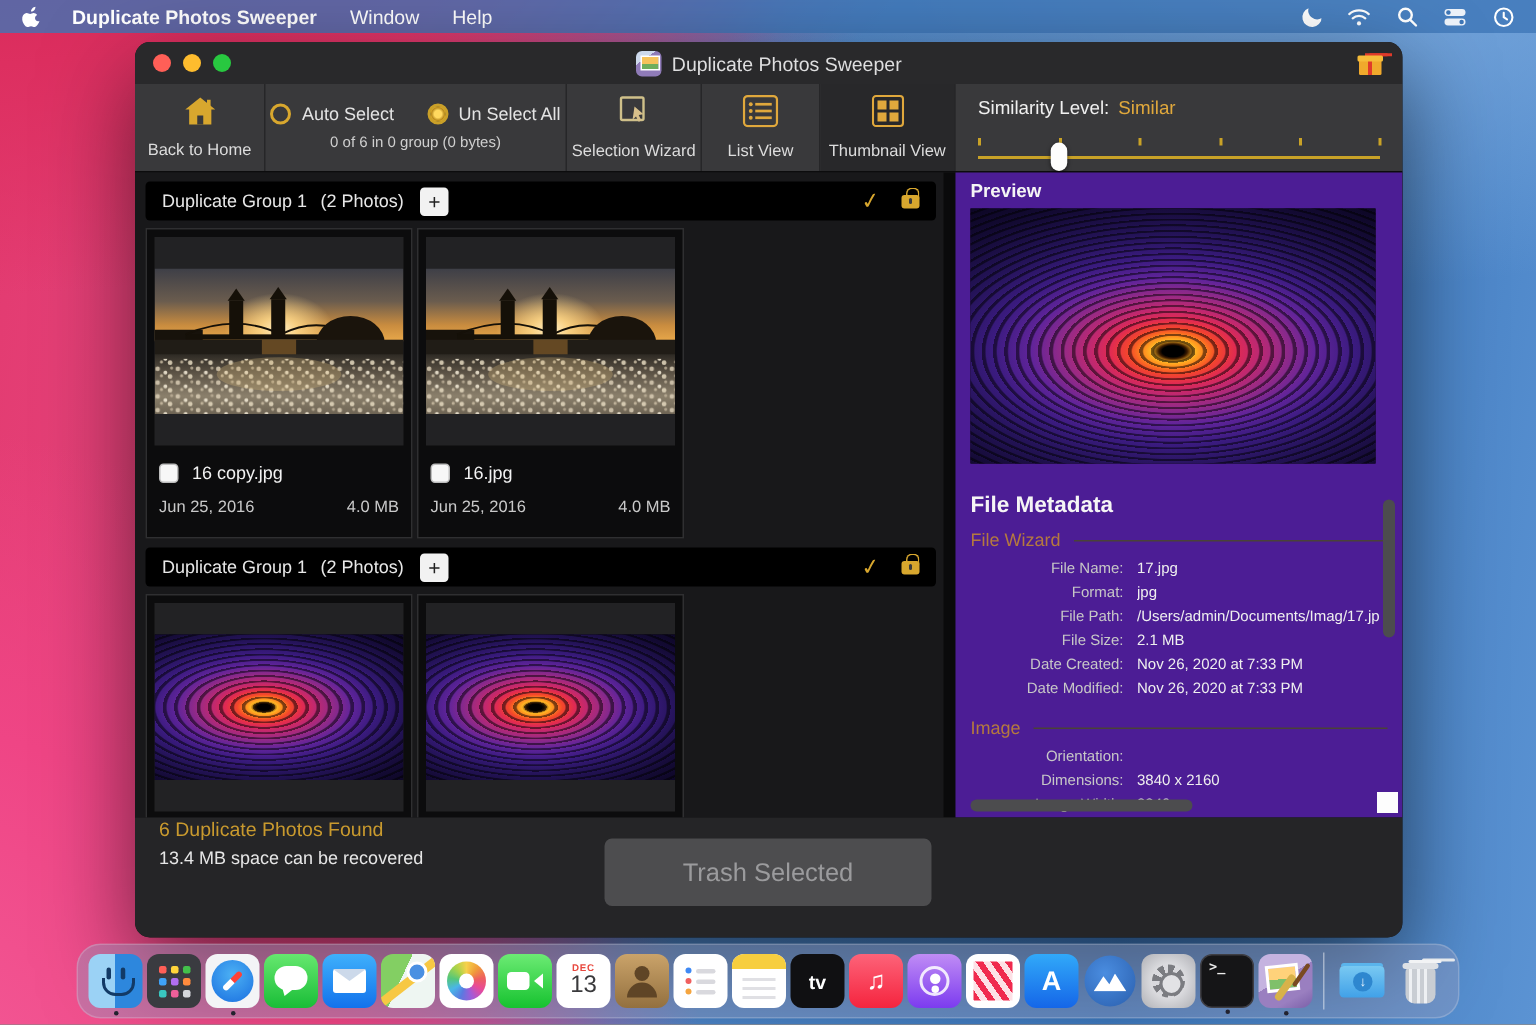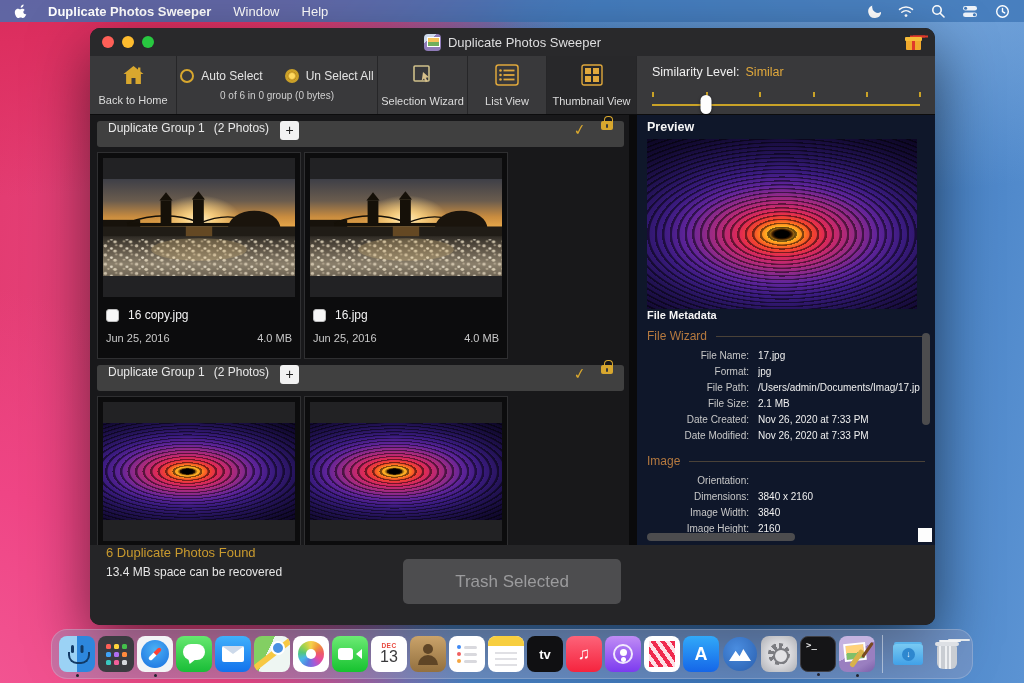--- a/index.html
+++ b/index.html
@@ -53,45 +53,45 @@
   .sim-row1{display:flex;gap:6px;font-size:12.5px;color:#f0f0f0}
   .sim-val{color:#e0a83c}
   .slider{position:relative;margin-top:17px;height:18px}
   .slider .track{position:absolute;left:0;right:0;top:8px;height:2px;background:#c9a227}
   .slider .tick{position:absolute;top:-4px;width:2px;height:5px;background:#c9a227}
   .slider .thumb{position:absolute;top:-1px;width:11px;height:19px;border-radius:5.5px;background:#fdfdfd;
     box-shadow:0 1px 3px rgba(0,0,0,.6);transform:translateX(-50%)}
   
   .content{flex:1;display:flex;min-height:0;background:#0a0a0b}
   .listpane{width:547px;background:#18181a;padding:6px 5px 0 7px;overflow:hidden;border-right:8px solid #0a0a0b}
-  .gheader{height:26px;background:#404040;border-radius:3px;display:flex;padding:0 11px;color:#e8e8e8;font-size:12px;margin-bottom:5px}
+  .gheader{height:26px;background:#000000;border-radius:3px;display:flex;align-items:center;padding:0 11px;color:#e8e8e8;font-size:12px;margin-bottom:5px}
   .gheader .cnt{margin-left:9px}
   .plusbtn{width:19px;height:19px;background:#f2f2f2;border:none;border-radius:3px;margin-left:11px;color:#222;font-size:14px;line-height:17px;text-align:center;padding:0}
   .gheader .sp{flex:1}
   .gcheck{color:#d8a72e;font-size:15px;font-weight:700;transform:rotate(-8deg)}
   .lock{width:12px;height:9px;border-radius:2px;background:#d8a72e;position:relative;margin-left:14px}
   .lock::before{content:"";position:absolute;left:2.5px;top:-5px;width:7px;height:7px;border:1.5px solid #d8a72e;border-bottom:none;border-radius:4px 4px 0 0}
   .lock::after{content:"";position:absolute;left:5px;top:2.5px;width:2px;height:4px;background:#3a3a3c;border-radius:1px}
   .prow{display:flex;gap:3px;margin-bottom:6px}
-  .cell{width:204px;height:207px;background:#0c0c0d;border:1px solid #2f2f31;padding:5px;display:flex;flex-direction:column;flex:none}
+  .cell{width:178px;height:207px;background:#0c0c0d;border:1px solid #2f2f31;padding:5px;display:flex;flex-direction:column;flex:none}
   .thumbbox{height:139px;background:#222224;display:flex;align-items:center;justify-content:center;overflow:hidden}
   .thumbimg{width:100%;height:97px}
   .namerow{display:flex;align-items:center;gap:9px;margin-top:11px;padding-left:3px}
   .cbx{width:13px;height:13px;background:#f7f7f7;border:1px solid #bdbdbd;border-radius:3px;flex:none}
   .fname{font-size:12px;color:#f2f2f2;font-weight:400}
   .metarow{display:flex;justify-content:space-between;margin-top:10px;font-size:11px;color:#c9c9c9;padding:0 3px}
   .vortex{--cx:44%;--cy:50%;background:
      repeating-radial-gradient(ellipse 135% 110% at var(--cx) var(--cy), rgba(0,0,0,0) 0 4.5px, rgba(0,0,0,.5) 5.5px 7.5px),
      radial-gradient(ellipse 135% 110% at var(--cx) var(--cy), #000 0 2%, #3a1a00 2.6%, #ffb524 4%, #ff8a1e 5.5%, #f4472a 8%, #e02a52 11.5%, #c2286e 15%, #962a86 20%, #60249a 26%, #3b1b80 33%, #241358 42%, #130a33 54%, #070318 70%, #000 84%);
      background-color:#000}
   
-  .rightpane{flex:1;background:#0f172a;padding:5px 10px;position:relative;overflow:hidden}
+  .rightpane{flex:1;background:#4c1d95;padding:5px 10px;position:relative;overflow:hidden}
   .pv-title{color:#f5f5f5;font-size:12.5px;font-weight:700}
   .pv-img{margin-top:5px;width:270px;height:170px;--cx:50%;--cy:56%}
-  .md-title{color:#f5f5f5;font-size:11px;font-weight:700;margin-top:0}
+  .md-title{color:#f5f5f5;font-size:15px;font-weight:700;margin-top:19px}
   .sechead{display:flex;align-items:center;gap:9px;margin-top:8px;color:#b5793f;font-size:12px}
   .sechead .line{flex:1;height:1px;background:#4a4238}
   .kv{display:grid;grid-template-columns:102px 1fr;column-gap:9px;row-gap:5px;margin-top:7px;font-size:10px}
   .kv .k{text-align:right;color:#c7c7c7;white-space:nowrap}
   .kv .v{color:#efefef;white-space:nowrap;overflow:hidden}
   .vscroll{position:absolute;right:5px;top:218px;width:8px;height:92px;background:#4c4c4e;border-radius:4px}
   .hscroll{position:absolute;left:10px;bottom:4px;width:148px;height:8px;background:#4c4c4e;border-radius:4px}
   .resize{position:absolute;right:3px;bottom:3px;width:14px;height:14px;background:#fdfdfd}
   
   .footer{height:80px;background:#252527;position:relative;display:flex;align-items:flex-start;padding:0 16px;flex:none}

